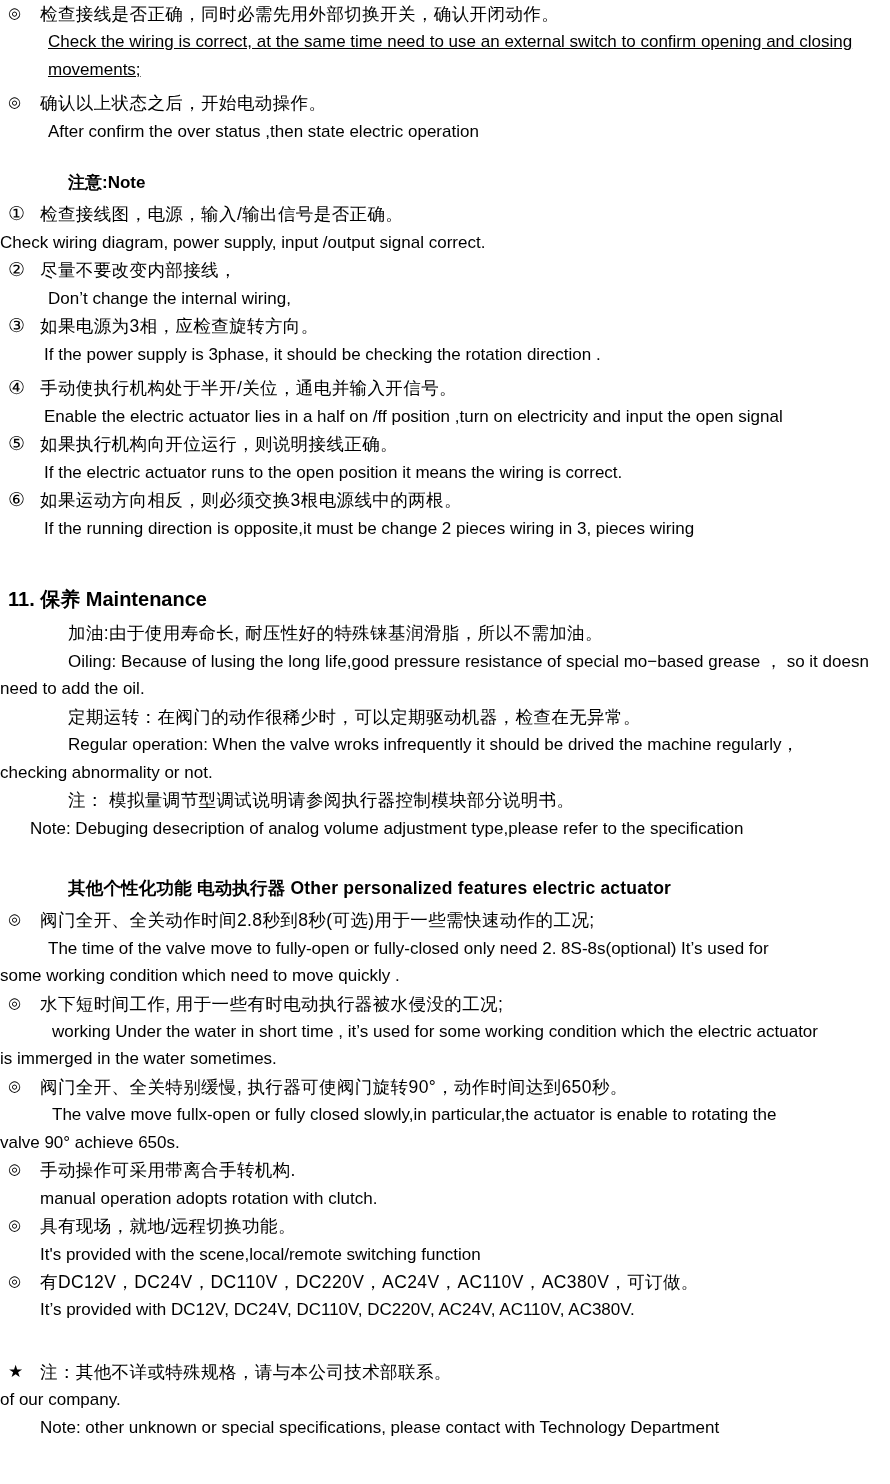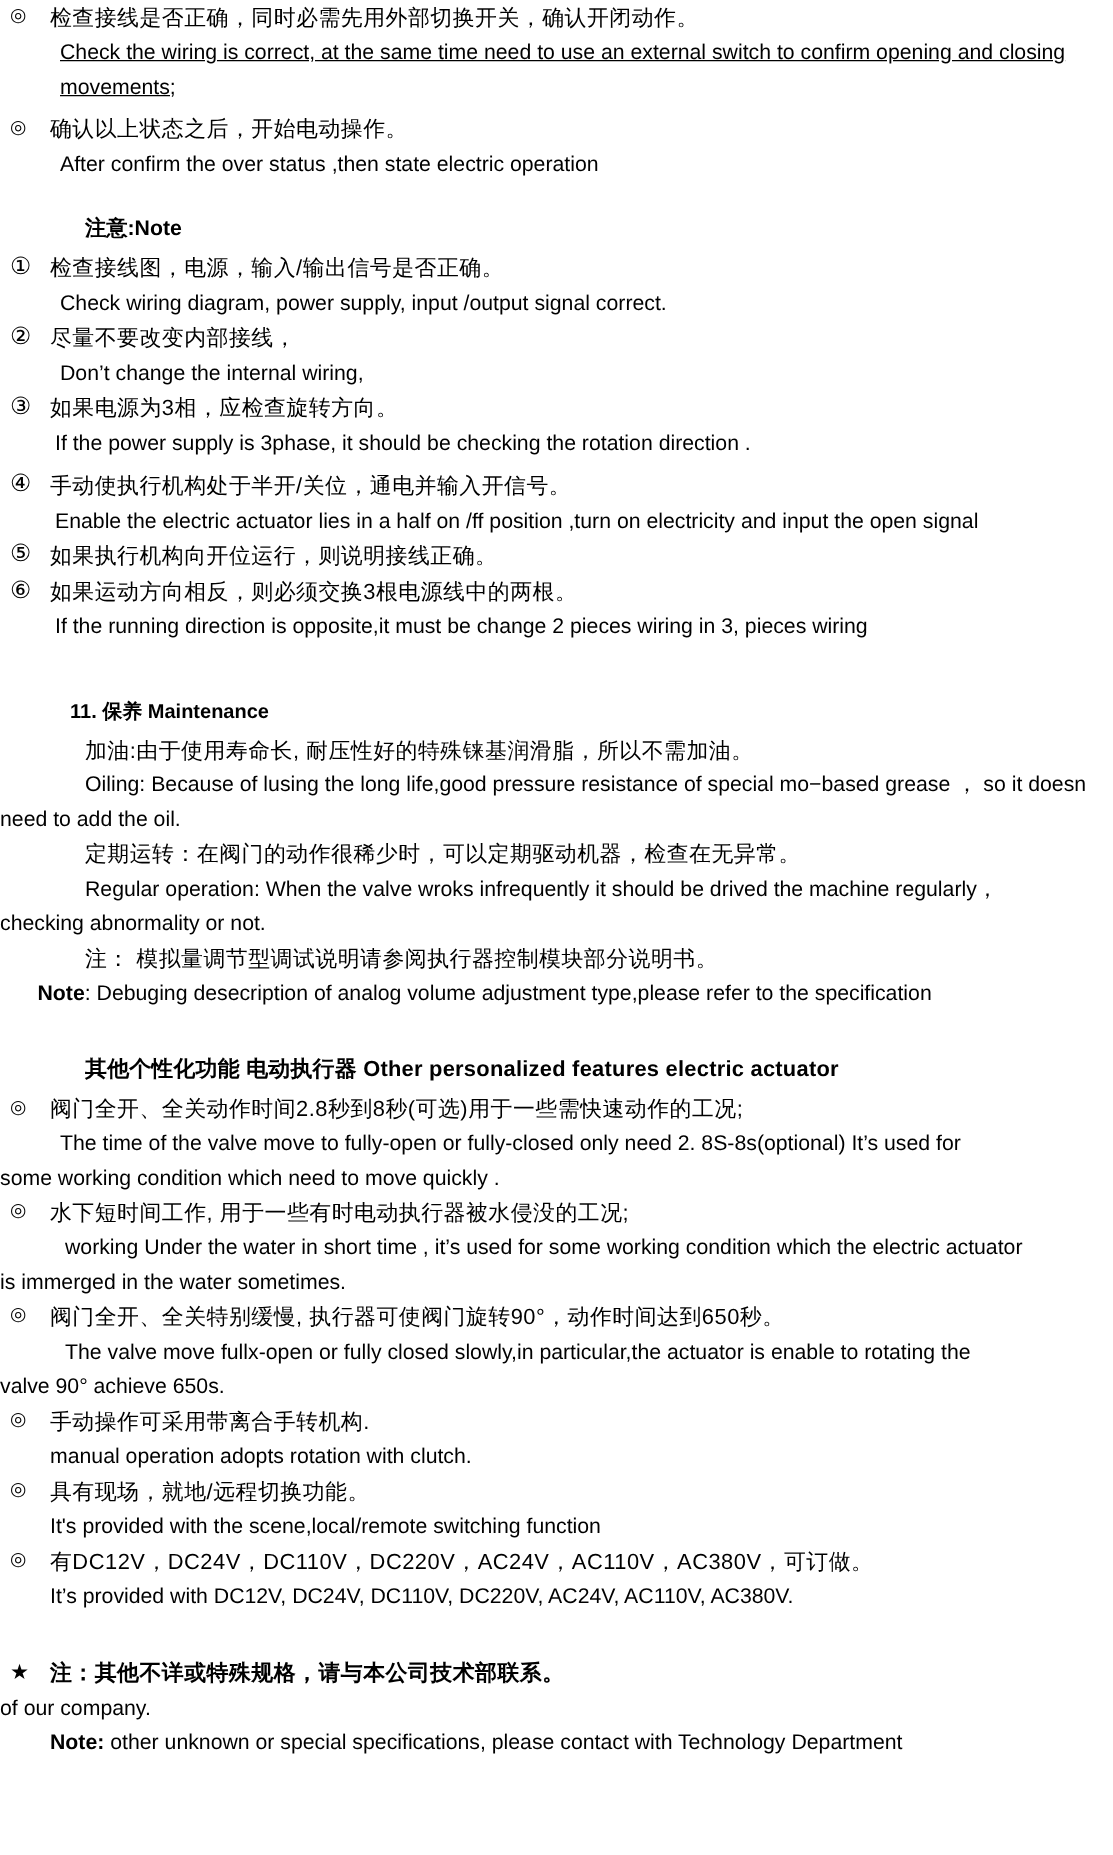--- a/index.html
+++ b/index.html
@@ -44,39 +44,38 @@
   }
   .cn {
     font-size: 17.5px;
     line-height: 1.62;
     letter-spacing: 0.4px;
   }
   .en {
     font-size: 17px;
     line-height: 1.62;
   }
-  .bold { font-weight: bold; }
+  .bold { font-weight: normal; }
   .sp-6 { height: 6px; }
   .sp-26 { height: 26px; }
   .sp-34 { height: 34px; }
   .sp-44 { height: 44px; }
   .hang {
     padding-left: 40px;
     text-decoration: underline;
   }
   .note-title {
     font-size: 17px;
     font-weight: bold;
     padding-left: 68px;
   }
   .sec-title {
-    font-size: 16px;
+    font-size: 20px;
     font-weight: bold;
     padding-left: 8px;
-    margin-left: 48px;
   }
   .feat-title {
     font-size: 17.5px;
     font-weight: bold;
     padding-left: 68px;
     letter-spacing: 0.2px;
   }
   .diamond {
     font-size: 15px;
     line-height: 1.7;
@@ -117,21 +116,21 @@
   <div class="note-title">注意:Note</div>
 
   <div class="sp-6"></div>
 
   <div class="row">
     <div class="gutter circ">①</div>
     <div class="body-col">
       <div class="cn">检查接线图，电源，输入/输出信号是否正确。</div>
     </div>
   </div>
-  <div class="en" style="padding-left:48px;">Check wiring diagram, power supply, input /output signal correct.</div>
+  <div class="en" style="">Check wiring diagram, power supply, input /output signal correct.</div>
 
   <div class="row">
     <div class="gutter circ">②</div>
     <div class="body-col">
       <div class="cn">尽量不要改变内部接线，</div>
     </div>
   </div>
   <div class="en" style="padding-left:48px;">Don’t  change the internal wiring,</div>
 
   <div class="row">
@@ -151,20 +150,21 @@
     </div>
   </div>
   <div class="en" style="padding-left:44px;">Enable the electric actuator lies in a half on /ff  position ,turn on electricity and input the open signal</div>
 
   <div class="row">
     <div class="gutter circ">⑤</div>
     <div class="body-col">
       <div class="cn">如果执行机构向开位运行，则说明接线正确。</div>
     </div>
   </div>
+  <div class="en" style="padding-left:44px;">If the electric actuator runs to the open  position it means the wiring is correct.</div>
 
   <div class="row">
     <div class="gutter circ">⑥</div>
     <div class="body-col">
       <div class="cn">如果运动方向相反，则必须交换3根电源线中的两根。</div>
     </div>
   </div>
   <div class="en" style="padding-left:44px;">If the running direction is opposite,it must be change 2 pieces wiring in 3, pieces wiring</div>
 
   <div class="sp-44"></div>

